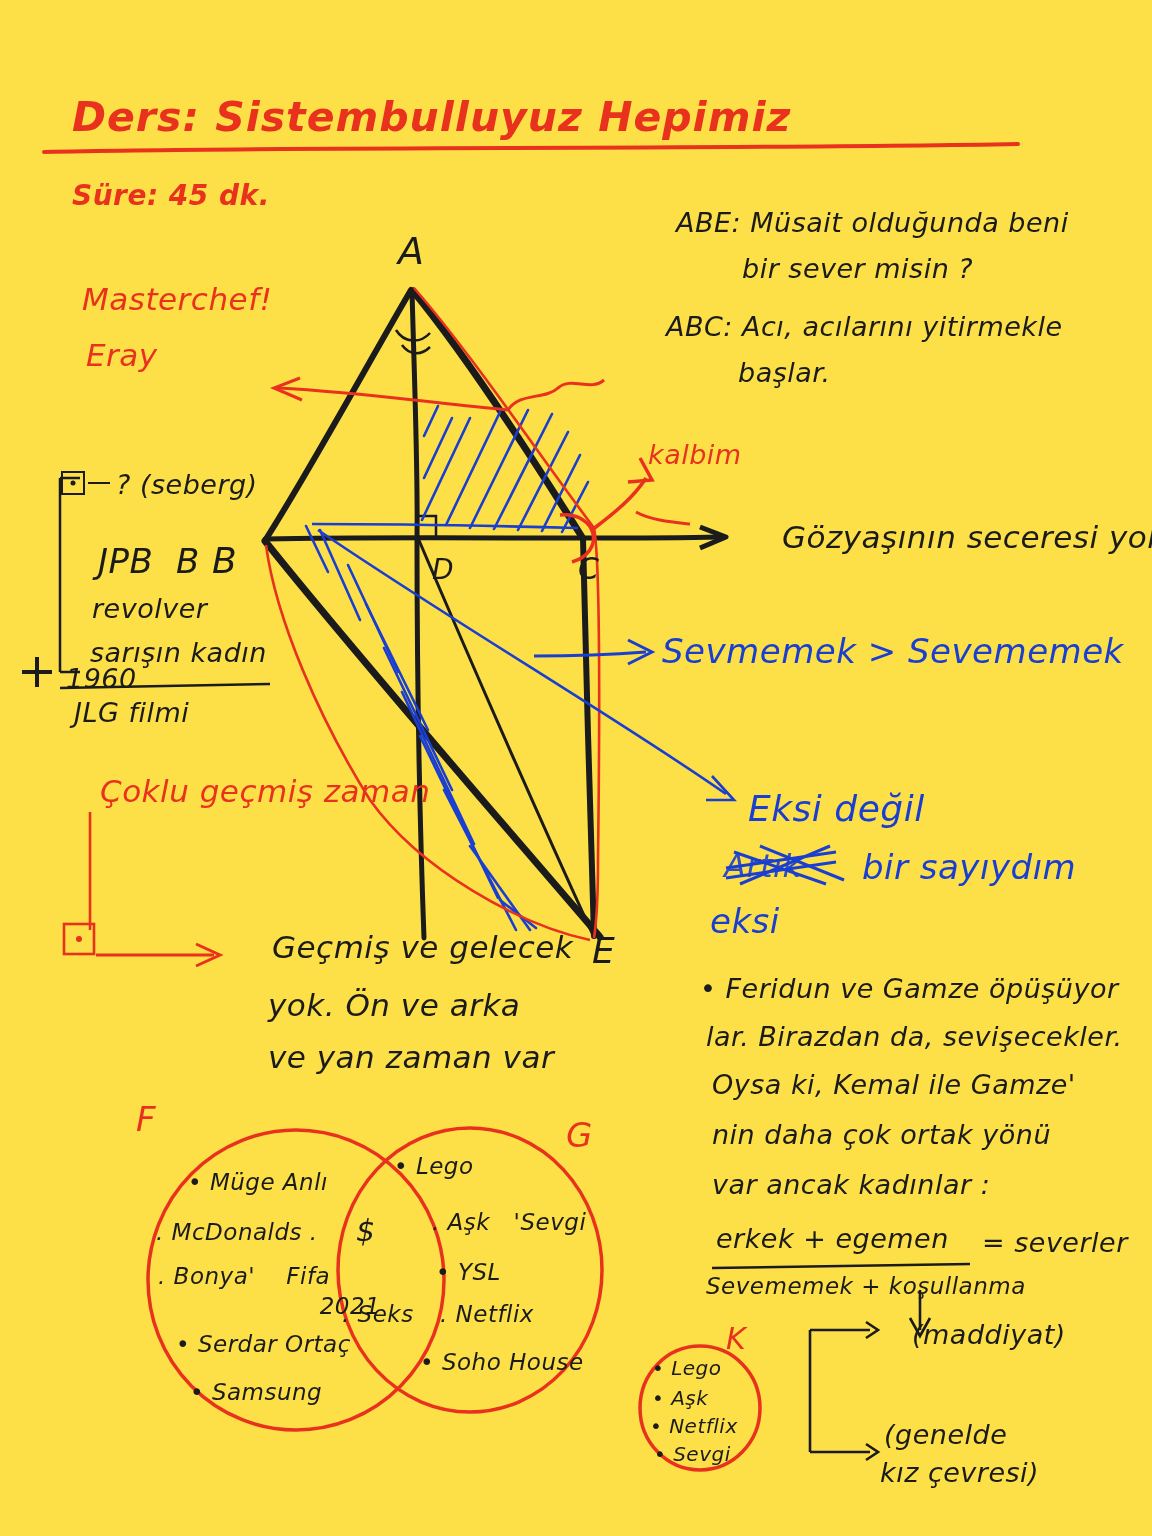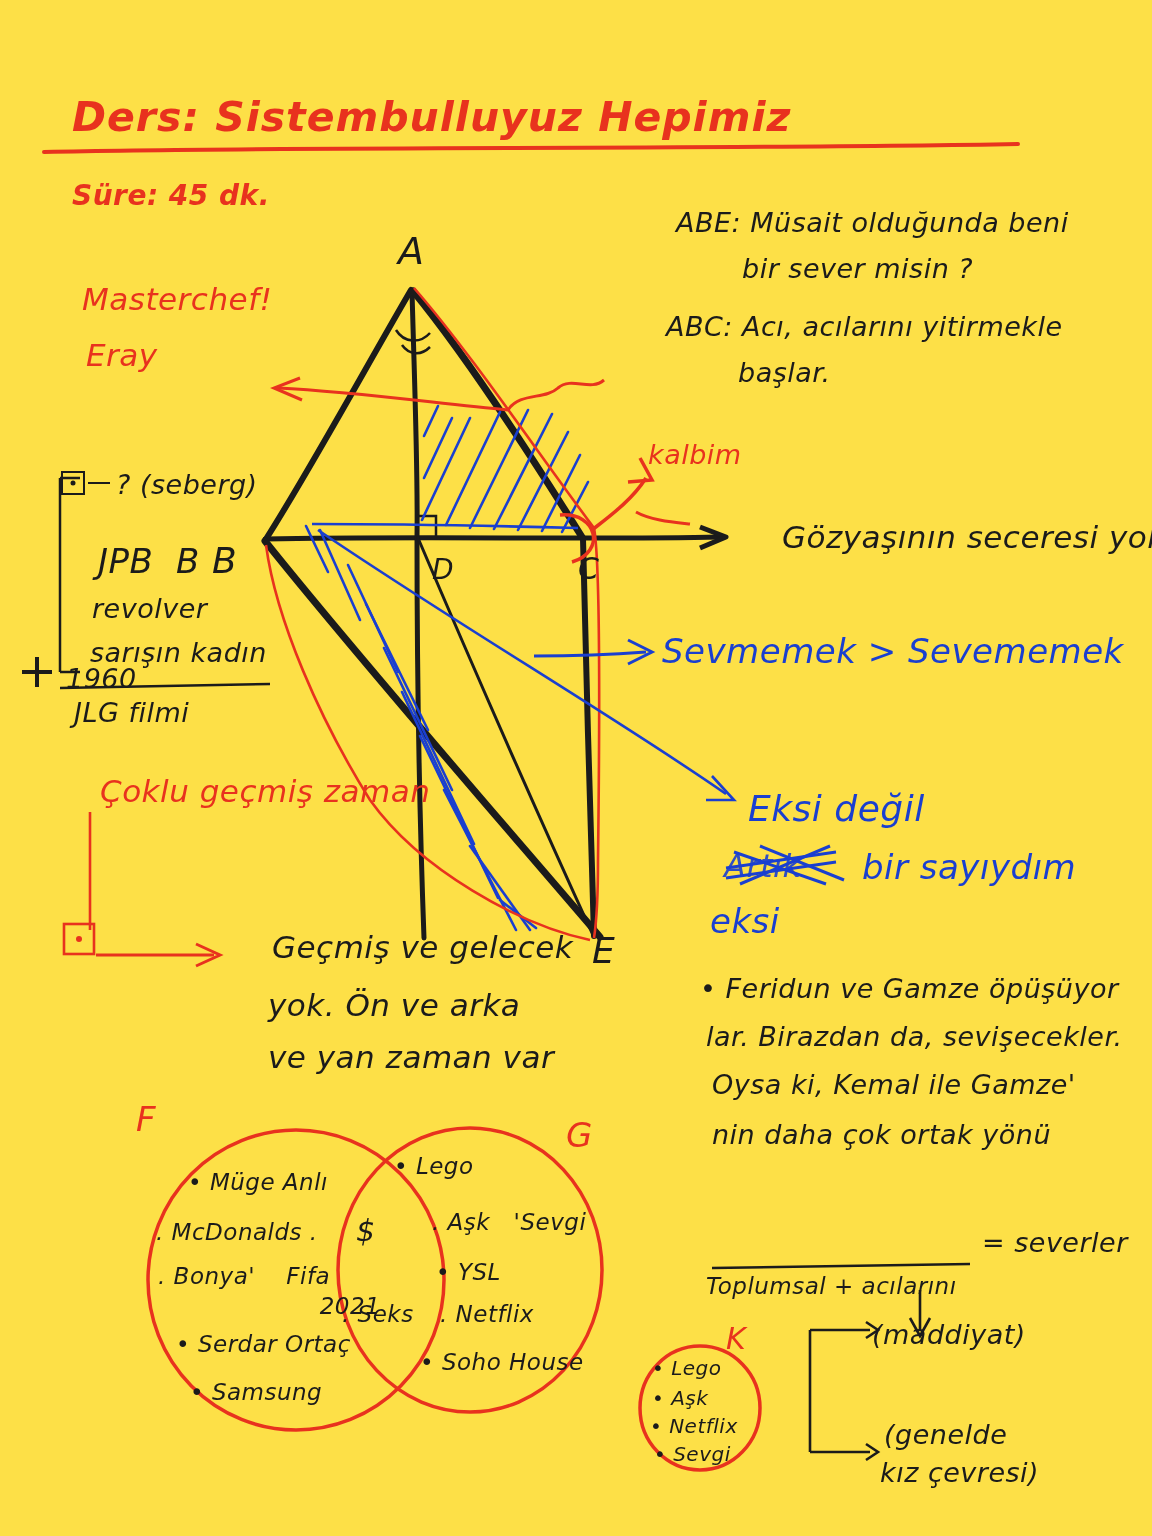--- a/index.html
+++ b/index.html
@@ -208,25 +208,27 @@
 
   <div class="hand blue" style="left:748px; top:786px; font-size:36px;text-align:right;">Eksi değil</div>
   <div class="hand blue" style="left:724px; top:846px; font-size:32px; opacity:0.9;">Artık</div>
   <div class="hand blue" style="left:862px; top:846px; font-size:34px;">bir sayıydım</div>
   <div class="hand blue" style="left:710px; top:900px; font-size:34px;">eksi</div>
 
   <div class="hand black med" style="left:700px; top:972px;">• Feridun ve Gamze öpüşüyor</div>
   <div class="hand black med" style="left:706px; top:1020px;">lar. Birazdan da, sevişecekler.</div>
   <div class="hand black med" style="left:712px; top:1068px;">Oysa ki, Kemal ile Gamze'</div>
   <div class="hand black med" style="left:712px; top:1118px;">nin daha çok ortak yönü</div>
-
-  <div class="hand black sm" style="left:706px; top:1272px;">Toplumsal + acılarını</div>
+  <div class="hand black med" style="left:712px; top:1168px;">var ancak kadınlar :</div>
+
+  <div class="hand black med" style="left:716px; top:1222px;">erkek + egemen</div>
+  <div class="hand black sm" style="left:706px; top:1272px;">Sevememek + koşullanma</div>
   <div class="hand black med" style="left:982px; top:1226px;">= severler</div>
 
-  <div class="hand black med" style="left:872px; top:1318px;">(maddiyat)</div>
+  <div class="hand black med" style="left:912px; top:1318px;">(maddiyat)</div>
   <div class="hand black med" style="left:884px; top:1418px;">(genelde</div>
   <div class="hand black med" style="left:880px; top:1456px;">kız çevresi)</div>
 
   <div class="hand red" style="left:136px; top:1098px; font-size:34px;">F</div>
   <div class="hand red" style="left:566px; top:1114px; font-size:34px;">G</div>
   <div class="hand red" style="left:726px; top:1320px; font-size:30px;">K</div>
 
   <div class="hand black sm" style="left:188px; top:1168px;">• Müge Anlı</div>
   <div class="hand black sm" style="left:156px; top:1218px;">. McDonalds .</div>
   <div class="hand black sm" style="left:158px; top:1262px;">. Bonya'    Fifa</div>

